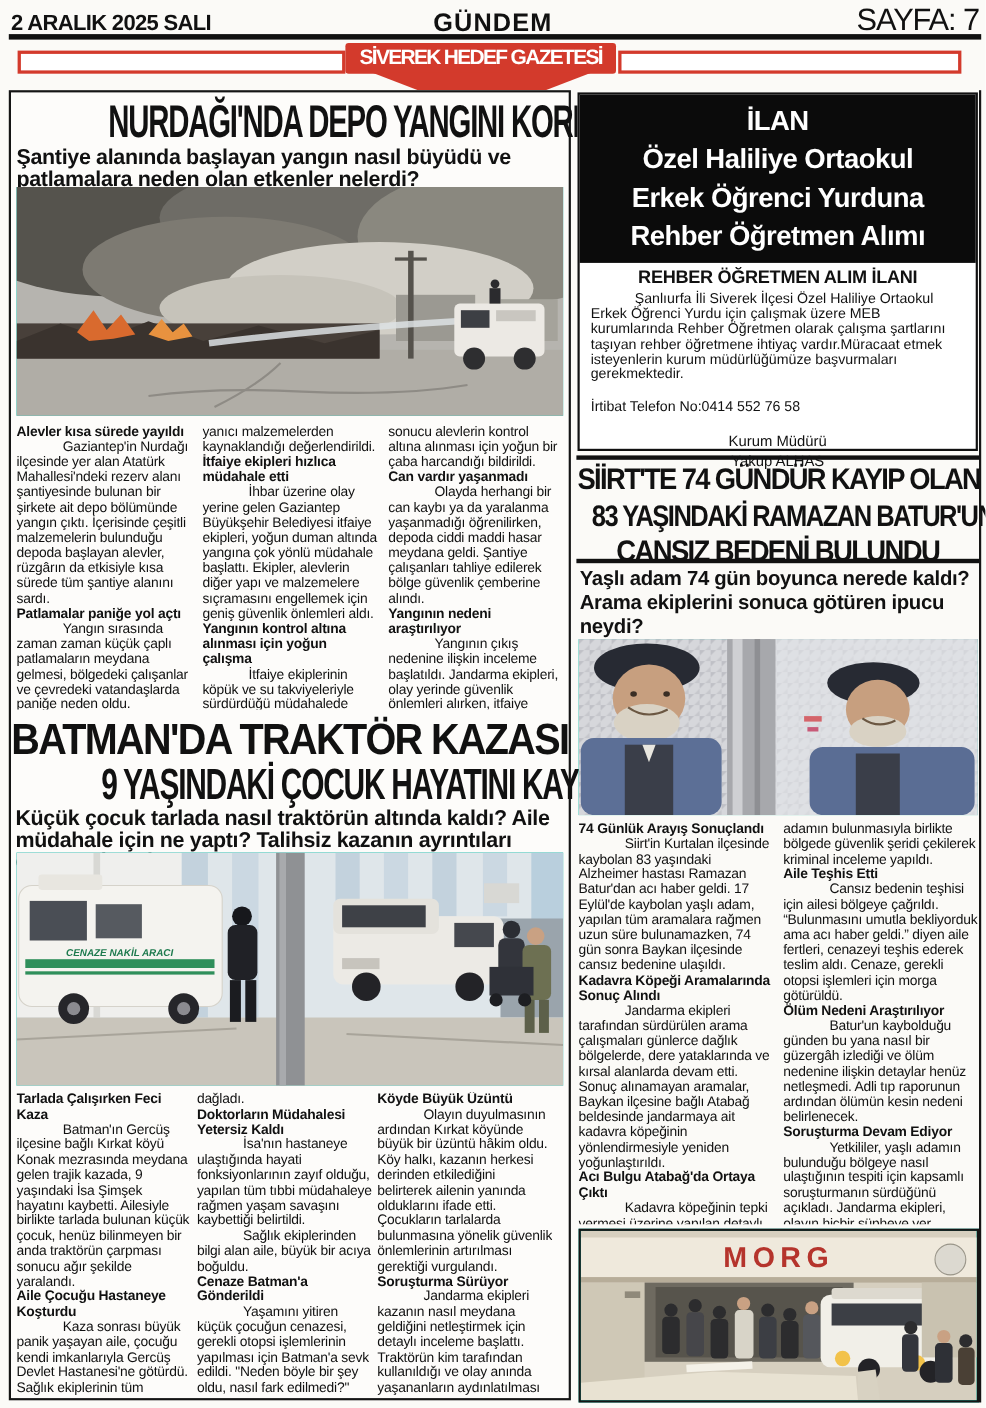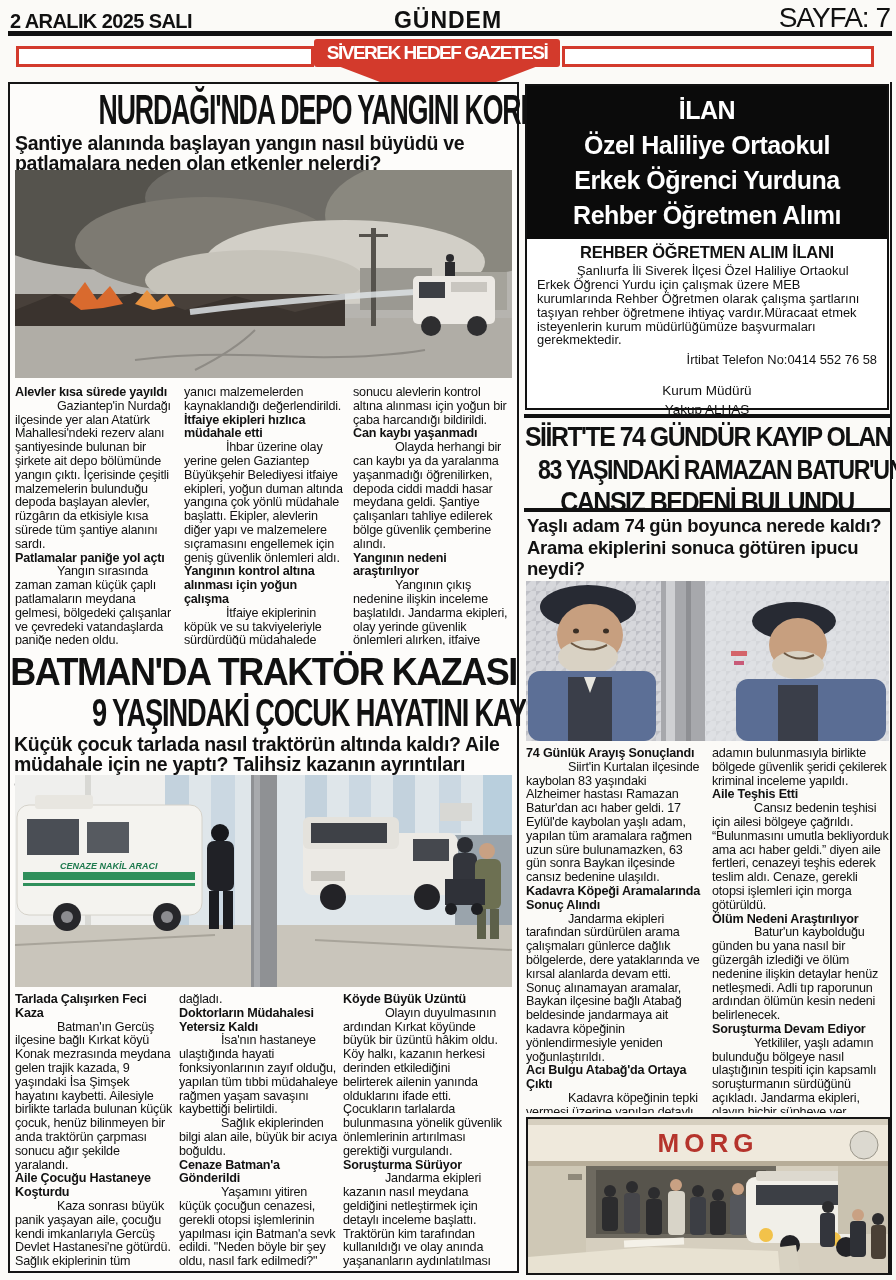--- a/index.html
+++ b/index.html
@@ -26,21 +26,21 @@
   .bcol p{margin:0;}
   .bh{font-weight:700;}
   .bp.ind{text-indent:42px;}
   
   .ilanbox{left:525px;top:84px;width:364px;height:326px;border:2px solid #111;box-sizing:border-box;background:#fff;}
   .ilanhead{background:#0b0b0b;color:#fff;text-align:center;padding:7px 0 6px;}
   .ilanhead div{font-size:25px;font-weight:800;line-height:35px;letter-spacing:-0.5px;}
   .ilanbody{padding:5px 10px 0 10px;font-size:12.9px;line-height:13.9px;}
   .ilantitle{text-align:center;font-size:16.5px;font-weight:800;margin:2px 0 4px;letter-spacing:-0.3px;}
   .ilanpara{text-indent:40px;margin:0;}
-  .ilancontact{margin:6px 0 0;text-align:right;}
+  .ilancontact{margin:16px 0 0;}
   .ilansig{margin-top:14px;text-align:center;line-height:19px;font-size:13.5px;}
   .hdiv{background:#111;height:4px;}
   .siirt-h{line-height:28.5px;}
   .photo-frame{overflow:hidden;background:#14b8a6;}
   svg{display:block;}
 </style>
 </head>
 <body>
 
 <div id="page">
@@ -106,21 +106,21 @@
         </div>
       <div class="bcol" style="width:160px;">
           <p class="bp">yanıcı malzemelerden kaynaklandığı değerlendirildi.</p>
           <p class="bh">İtfaiye ekipleri hızlıca müdahale etti</p>
           <p class="bp ind">İhbar üzerine olay yerine gelen Gaziantep Büyükşehir Belediyesi itfaiye ekipleri, yoğun duman altında yangına çok yönlü müdahale başlattı. Ekipler, alevlerin diğer yapı ve malzemelere sıçramasını engellemek için geniş güvenlik önlemleri aldı.</p>
           <p class="bh">Yangının kontrol altına alınması için yoğun çalışma</p>
           <p class="bp ind">İtfaiye ekiplerinin köpük ve su takviyeleriyle sürdürdüğü müdahalede yangının büyümesinin önüne geçildi. Ekiplerin eş zamanlı çalışması</p>
         </div>
       <div class="bcol" style="width:159px;">
           <p class="bp">sonucu alevlerin kontrol altına alınması için yoğun bir çaba harcandığı bildirildi.</p>
-          <p class="bh">Can kaybı yaşanmadı</p>
+          <p class="bh">Can vardır yaşanmadı</p>
           <p class="bp ind">Olayda herhangi bir can kaybı ya da yaralanma yaşanmadığı öğrenilirken, depoda ciddi maddi hasar meydana geldi. Şantiye çalışanları tahliye edilerek bölge güvenlik çemberine alındı.</p>
           <p class="bh">Yangının nedeni araştırılıyor</p>
           <p class="bp ind">Yangının çıkış nedenine ilişkin inceleme başlatıldı. Jandarma ekipleri, olay yerinde güvenlik önlemleri alırken, itfaiye ekiplerinin soğutma çalışmalarının sürdüğü belirtildi.</p>
         </div>
     </div>
 
     <div class="abs hl-wrap" style="top:566px;">
       <span class="fit" style="font-size: 36px; line-height: 40px; transform-origin: center top; transform: scaleX(1) scaleY(1.1);">BATMAN'DA TRAKTÖR KAZASI</span><br>
       <span class="fit" style="font-size: 36px; line-height: 42px; transform-origin: center top; transform: scaleX(0.755589) scaleY(1.1);">9 YAŞINDAKİ ÇOCUK HAYATINI KAYBETTİ</span>
     </div>
@@ -280,21 +280,21 @@
         <path d="M258,72 q14,10 30,2" stroke="#6b5742" stroke-width="2" fill="none"></path>
         <rect x="210" y="98" width="150" height="62" rx="12" fill="#5a6d94"></rect>
         <rect x="252" y="104" width="40" height="56" fill="#3a3e49"></rect>
       </g>
     </svg>
   </div>
 
   <div class="abs body-cols" style="left:526px;top:747px;width:364px;height:366px;gap:9px;">
     <div class="bcol" style="width:177px;">
         <p class="bh">74 Günlük Arayış Sonuçlandı</p>
-        <p class="bp ind">Siirt'in Kurtalan ilçesinde kaybolan 83 yaşındaki Alzheimer hastası Ramazan Batur'dan acı haber geldi. 17 Eylül'de kaybolan yaşlı adam, yapılan tüm aramalara rağmen uzun süre bulunamazken, 63 gün sonra Baykan ilçesinde cansız bedenine ulaşıldı.</p>
+        <p class="bp ind">Siirt'in Kurtalan ilçesinde kaybolan 83 yaşındaki Alzheimer hastası Ramazan Batur'dan acı haber geldi. 17 Eylül'de kaybolan yaşlı adam, yapılan tüm aramalara rağmen uzun süre bulunamazken, 74 gün sonra Baykan ilçesinde cansız bedenine ulaşıldı.</p>
         <p class="bh">Kadavra Köpeği Aramalarında Sonuç Alındı</p>
         <p class="bp ind">Jandarma ekipleri tarafından sürdürülen arama çalışmaları günlerce dağlık bölgelerde, dere yataklarında ve kırsal alanlarda devam etti. Sonuç alınamayan aramalar, Baykan ilçesine bağlı Atabağ beldesinde jandarmaya ait kadavra köpeğinin yönlendirmesiyle yeniden yoğunlaştırıldı.</p>
         <p class="bh">Acı Bulgu Atabağ'da Ortaya Çıktı</p>
         <p class="bp ind">Kadavra köpeğinin tepki vermesi üzerine yapılan detaylı incelemede, Ramazan Batur'un cansız bedeni bulundu. Yaşlı</p>
       </div>
     <div class="bcol" style="width:177px;">
         <p class="bp">adamın bulunmasıyla birlikte bölgede güvenlik şeridi çekilerek kriminal inceleme yapıldı.</p>
         <p class="bh">Aile Teşhis Etti</p>
         <p class="bp ind">Cansız bedenin teşhisi için ailesi bölgeye çağrıldı. “Bulunmasını umutla bekliyorduk ama acı haber geldi.” diyen aile fertleri, cenazeyi teşhis ederek teslim aldı. Cenaze, gerekli otopsi işlemleri için morga götürüldü.</p>
         <p class="bh">Ölüm Nedeni Araştırılıyor</p>

